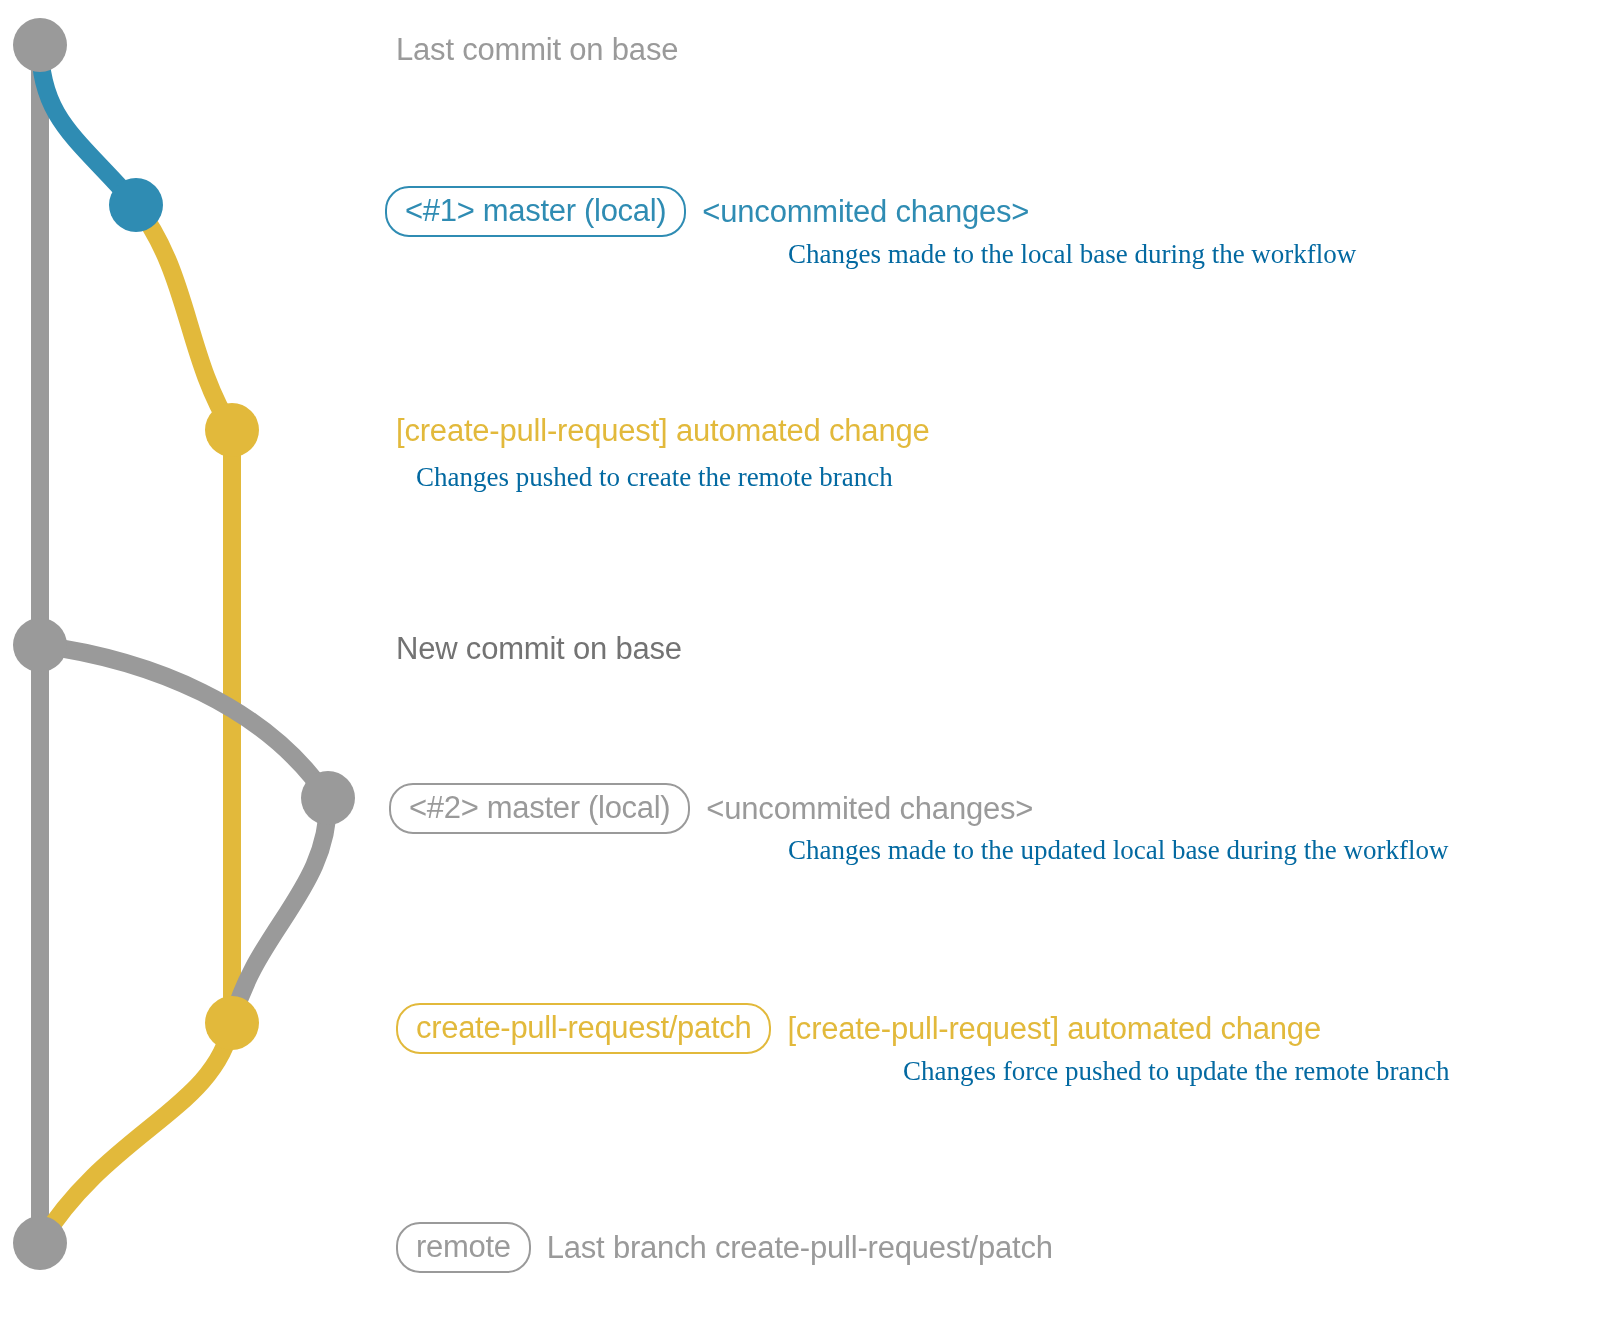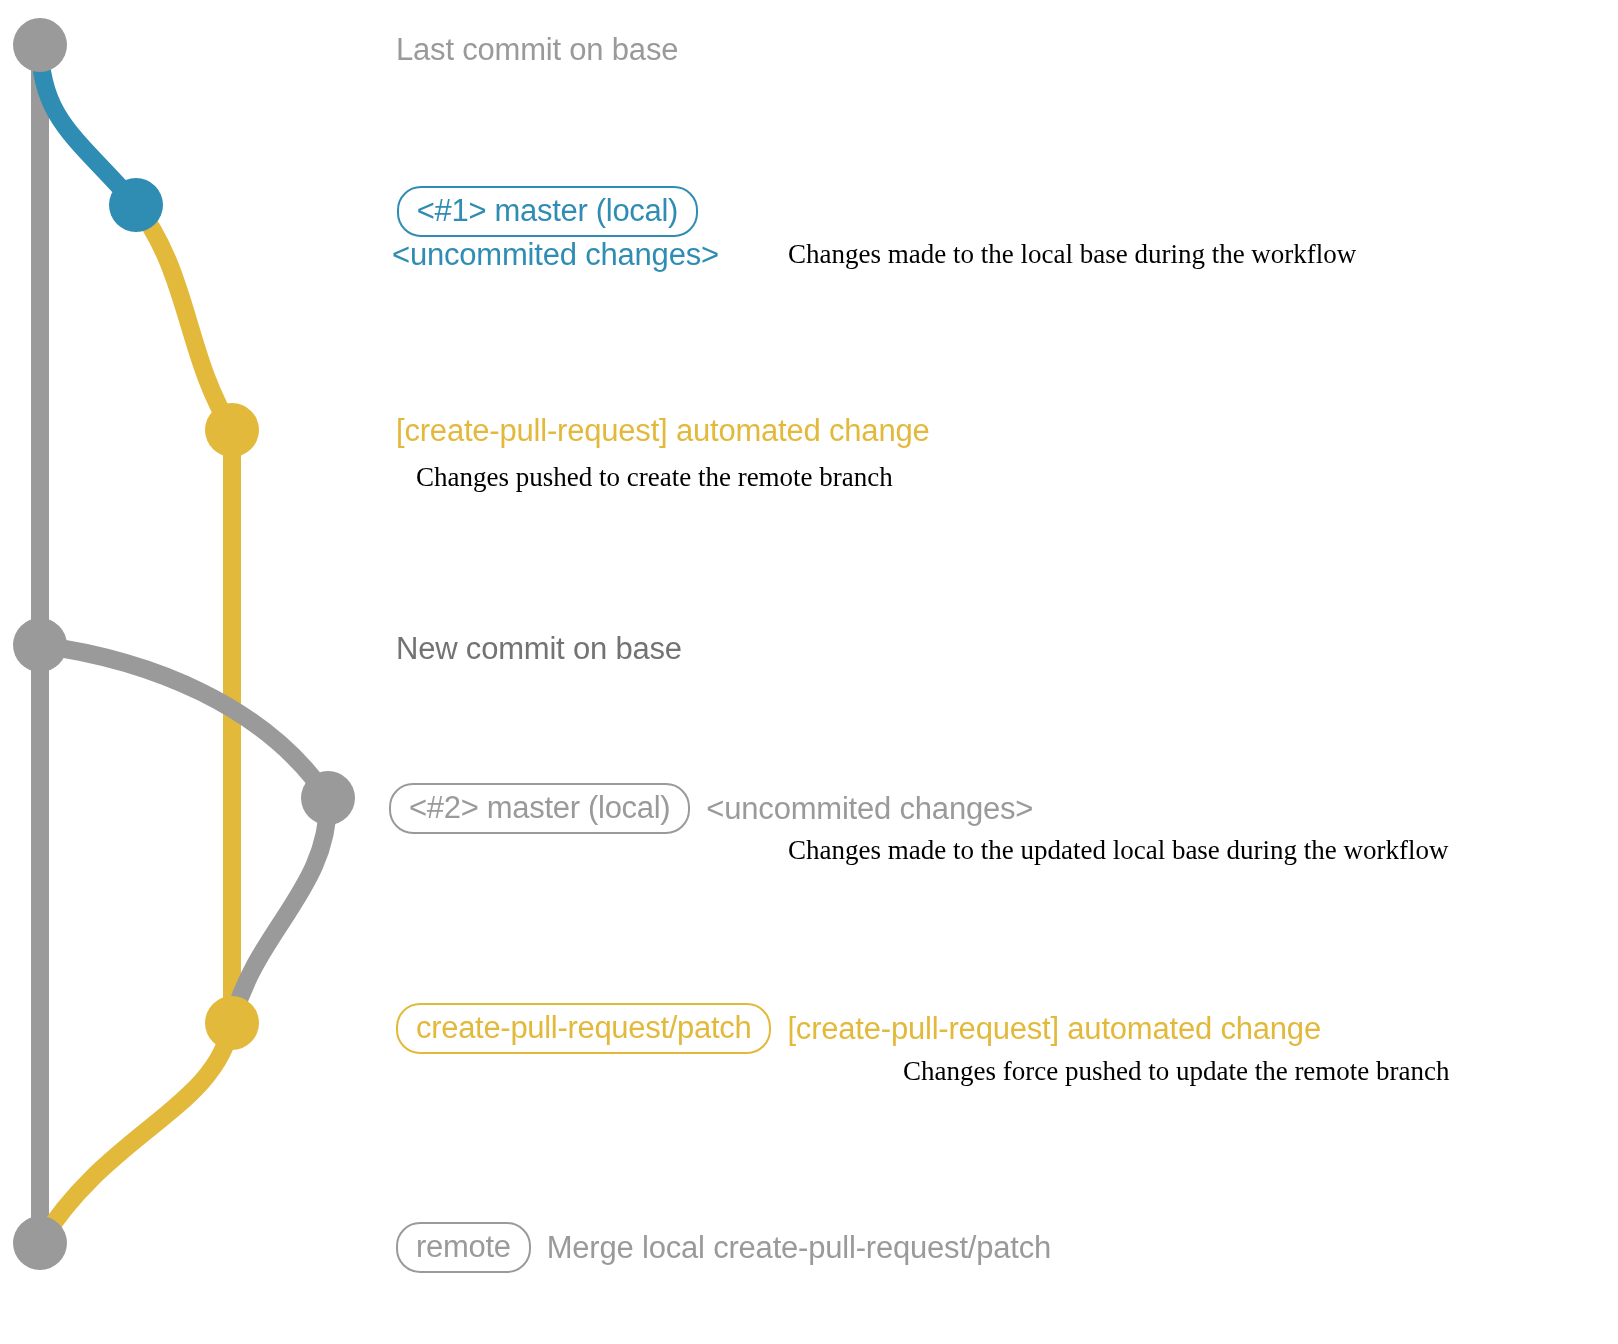--- a/index.html
+++ b/index.html
@@ -62,21 +62,21 @@
     margin-left: 16px;
   }
   .subject.blue  { color: #2f8cb3; }
   .subject.amber { color: #e2b93b; }
   .subject.gray  { color: #9a9a9a; }
 
   .desc {
     position: absolute;
     font-family: "Liberation Serif", serif;
     font-size: 27px;
-    color: #000000;
+    color: #0369a1;
     white-space: nowrap;
   }
 </style>
 </head>
 <body>
 
 <div id="canvas">
 
   <svg id="graph-svg" viewBox="0 0 390 1344">
     <g fill="none" stroke-linecap="round" stroke-linejoin="round" stroke-width="18">
@@ -102,21 +102,21 @@
       <circle cx="328" cy="798" r="27" fill="#9a9a9a"></circle>
       <circle cx="232" cy="1023" r="27" fill="#e2b93b"></circle>
       <circle cx="40" cy="1243" r="27" fill="#9a9a9a"></circle>
     </g>
   </svg>
 
   <div class="row" style="left:396px; top:32px;">
     <span class="plain-title" style="color:#9a9a9a;">Last commit on base</span>
   </div>
 
-  <div class="row" style="left:376px; top:186px;flex-direction:column;">
+  <div class="row" style="left:385px; top:186px;">
     <span class="pill blue">&lt;#1&gt; master (local)</span>
     <span class="subject blue">&lt;uncommited changes&gt;</span>
   </div>
   <div class="desc" style="left:788px; top:239px;">Changes made to the local base during the workflow</div>
 
   <div class="row" style="left:396px; top:413px;">
     <span class="plain-title" style="color:#e2b93b;">[create-pull-request] automated change</span>
   </div>
   <div class="desc" style="left:416px; top:462px;text-align:right;">Changes pushed to create the remote branch</div>
 
@@ -131,16 +131,16 @@
   <div class="desc" style="left:788px; top:835px;">Changes made to the updated local base during the workflow</div>
 
   <div class="row" style="left:396px; top:1003px;">
     <span class="pill amber">create-pull-request/patch</span>
     <span class="subject amber">[create-pull-request] automated change</span>
   </div>
   <div class="desc" style="left:903px; top:1056px;">Changes force pushed to update the remote branch</div>
 
   <div class="row" style="left:396px; top:1222px;">
     <span class="pill gray">remote</span>
-    <span class="subject gray">Merge local create-pull-request/patch</span>
+    <span class="subject gray">Last branch create-pull-request/patch</span>
   </div>
 
 </div>
 
 </body></html>

